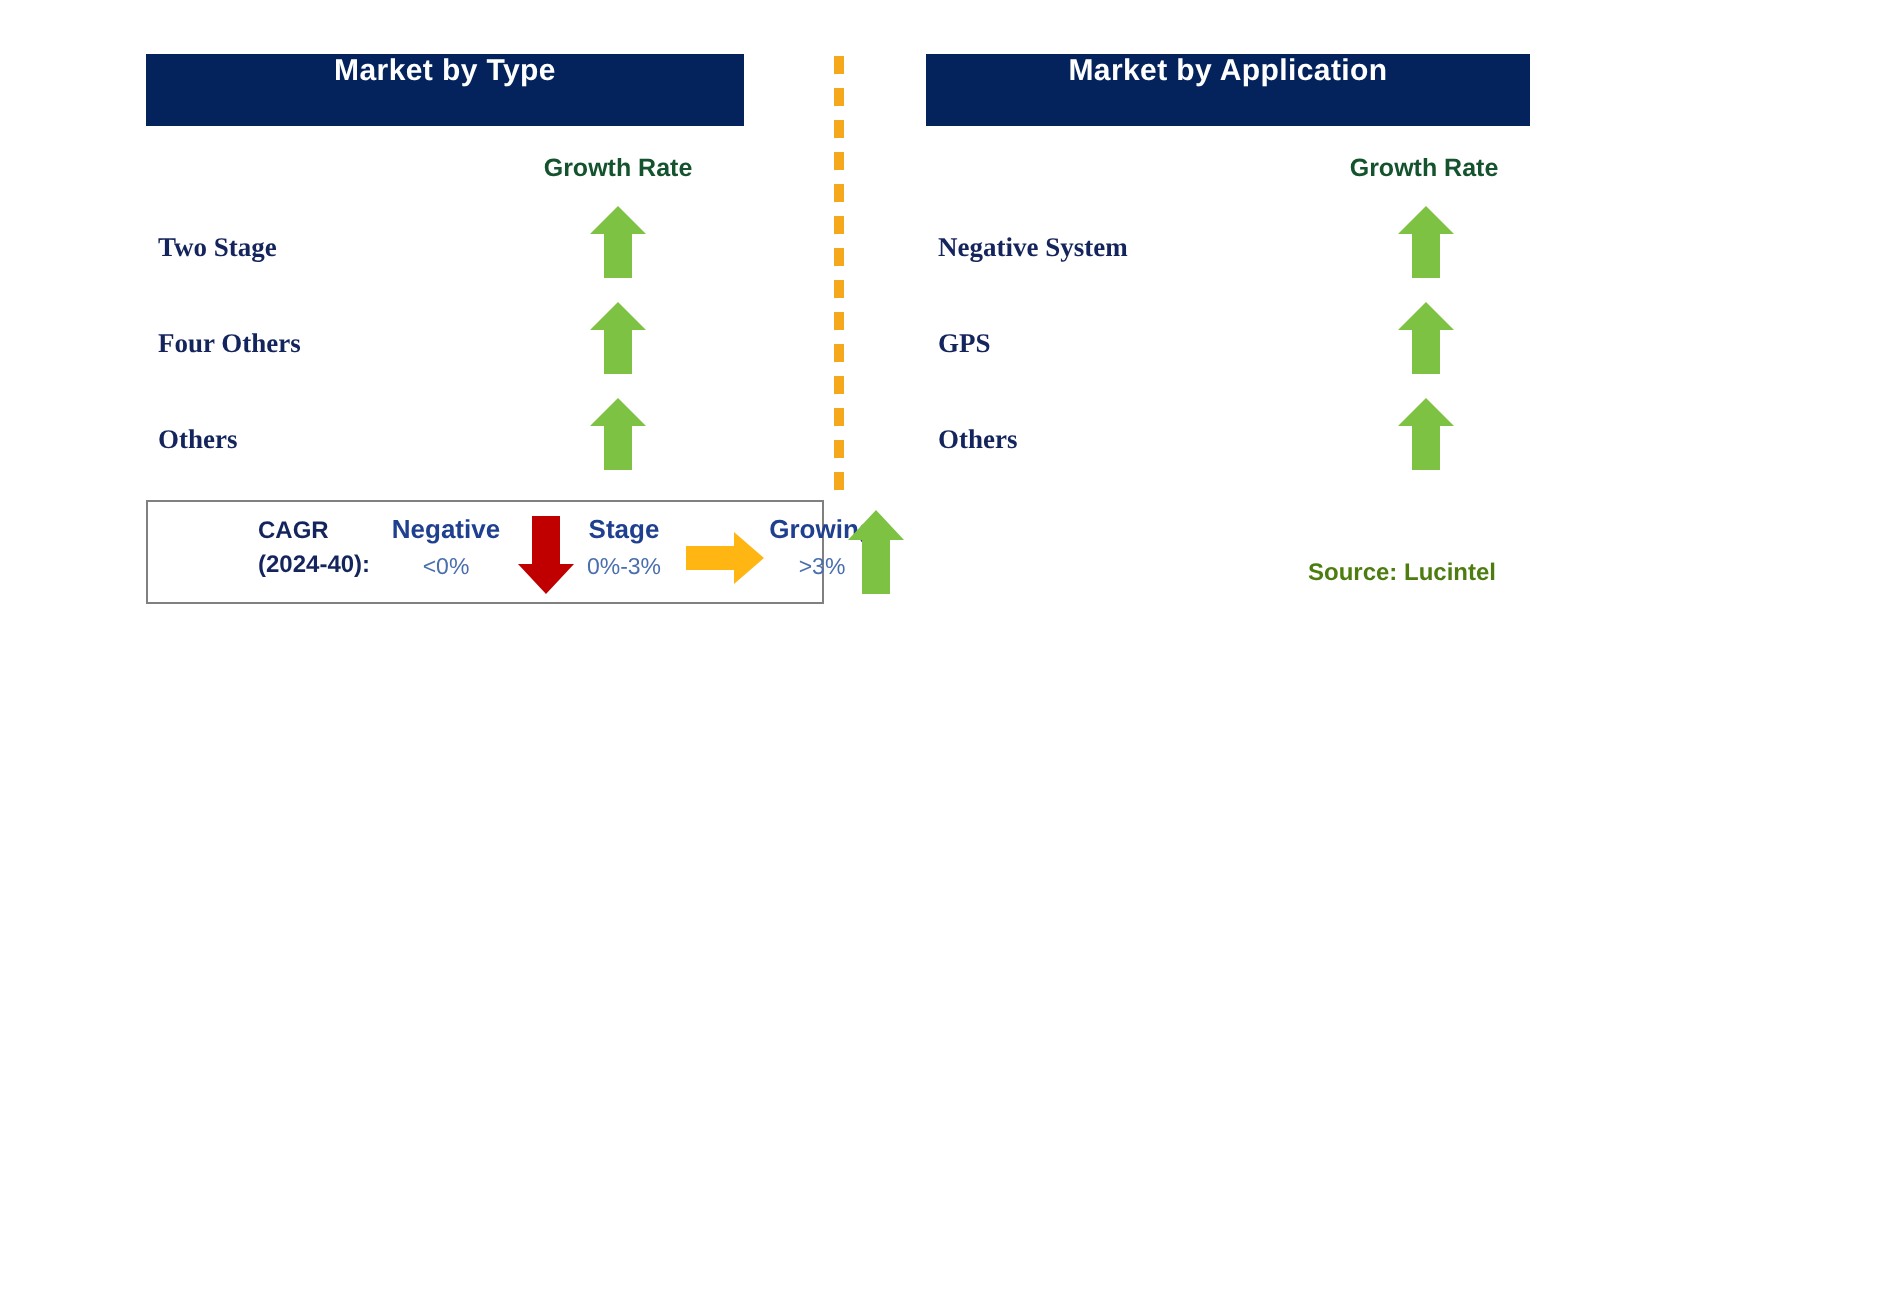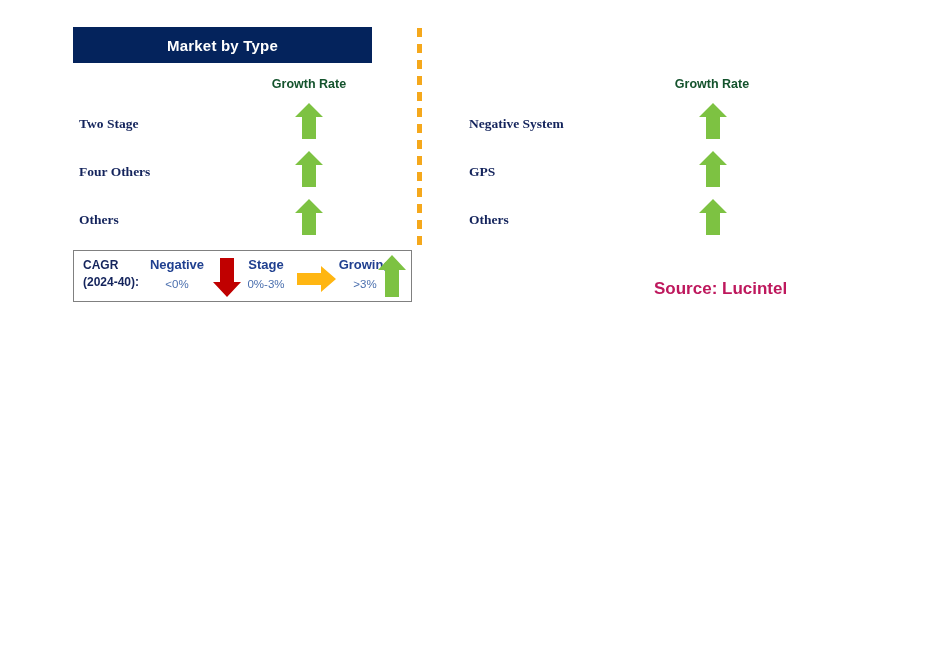--- a/index.html
+++ b/index.html
@@ -20,21 +20,21 @@
   #panel-application { left: 463px; width: 302px; }
 
   .panel-header {
     position: absolute;
     top: 27px;
     left: 0;
     width: 100%;
     height: 36px;
     background: #04235c;
     display: flex;
-    align-items: center;
+    align-items: flex-start;
     justify-content: center;
   }
   .panel-header-title {
     color: #ffffff;
     font-size: 15px;
     font-weight: bold;
     letter-spacing: 0.2px;
   }
 
   .growth-rate-label {
@@ -92,20 +92,21 @@
   
   #legend {
     position: absolute;
     left: 73px;
     top: 250px;
     width: 339px;
     height: 52px;
     border: 1.5px solid #808080;
     background: #ffffff;
     box-sizing: border-box;
+    padding-left: 46px;
   }
   .legend-inner { position: relative; width: 100%; height: 100%; }
 
   .legend-cagr {
     position: absolute;
     left: 9px;
     top: 6px;
     color: #14245c;
     font-size: 12px;
     font-weight: bold;
@@ -138,22 +139,22 @@
 
   .legend-icon { position: absolute; }
   #legend-icon-down  { left: 138px; top: 5px; }
   #legend-icon-right { left: 221px; top: 14px; }
   #legend-icon-up    { left: 303px; top: 3px; }
 
   #source-note {
     position: absolute;
     left: 654px;
     top: 279px;
-    color: #be185d;
-    font-size: 17px;
+    color: #4d7c0f;
+    font-size: 12px;
     font-weight: bold;
     white-space: nowrap;
   }
 </style>
 </head>
 <body>
 
 <div class="panel" id="panel-type">
 
   <div class="panel-header">
@@ -189,20 +190,23 @@
           <polygon points="15,1 29,15 22,15 22,37 8,37 8,15 1,15" fill="#7dc242"></polygon>
         </svg>
       </span>
     </div>
 
   </div>
 </div>
 
 <div class="panel" id="panel-application">
 
+  <div class="panel-header">
+    <span class="panel-header-title">Market by Application</span>
+  </div>
 
   <div class="growth-rate-label">Growth Rate</div>
 
   <div class="rows">
 
     <div class="row">
       <span class="row-label">Negative System</span>
       <span class="row-arrow">
         <svg class="arrow-up-svg" width="30" height="38" viewBox="0 0 30 38" aria-hidden="true">
           <polygon points="15,1 29,15 22,15 22,37 8,37 8,15 1,15" fill="#7dc242"></polygon>

